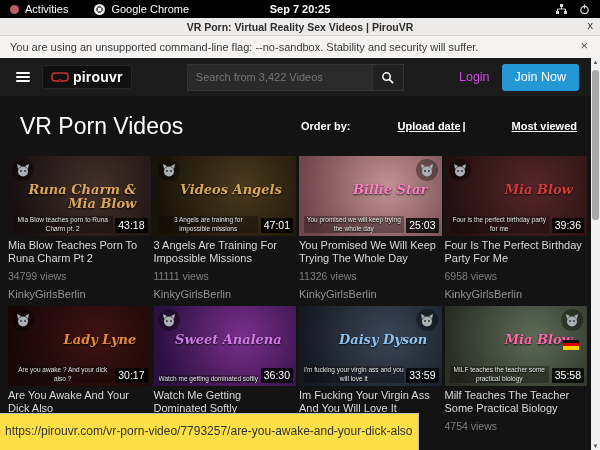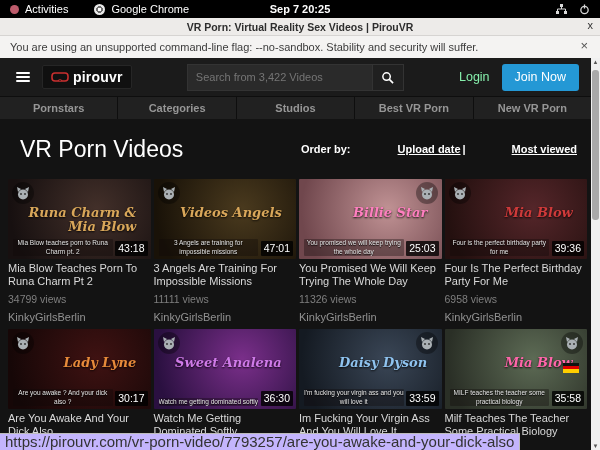--- a/index.html
+++ b/index.html
@@ -36,21 +36,21 @@
   .hamburger{margin-left:16px;width:14px;display:flex;flex-direction:column;gap:2px;}
   .hamburger span{height:2px;background:#fff;border-radius:1px;}
   .logo{display:flex;align-items:center;gap:4px;background:#101010;border:1px solid #262626;
     border-radius:2px;padding:3px 8px;margin-left:12px;}
   .logo-text{color:#fff;font-size:14px;font-weight:700;letter-spacing:.2px;}
   .search-wrap{display:flex;margin:0 auto;justify-content:space-between;}
   .search-input{width:168px;height:25px;background:#2a2a2a;border:1px solid #333;border-right:none;
     color:#8b8b8b;font-size:11px;padding:0 8px;outline:none;font-family:"Liberation Sans",sans-serif;}
   .search-btn{width:32px;height:27px;background:#202020;border:1px solid #333;display:flex;
     align-items:center;justify-content:center;}
-  .login{color:#86efac;font-size:12.5px;margin-right:12px;}
+  .login{color:#d946ef;font-size:12.5px;margin-right:12px;}
   .join-btn{background:#2498d5;color:#fff;font-size:12.5px;border:none;border-radius:3px;
     height:27px;padding:0 13px;margin-right:12px;font-family:"Liberation Sans",sans-serif;}
 
   
   .navbar{height:22px;display:flex;gap:1px;background:#0e0e0e;border-top:1px solid #0e0e0e;}
   .nav-item{flex:1;background:#212121;color:#969696;font-size:11px;font-weight:700;
     display:flex;align-items:center;justify-content:center;}
 
   
   .heading-row{display:flex;align-items:center;padding:14px 14px 0 20px;height:46px;box-sizing:border-box;}
@@ -80,22 +80,22 @@
   .v-title{margin-top:3px;color:#d9d9d9;font-size:11px;line-height:1.18;min-height:26px;}
   .v-views{margin-top:5px;color:#7f7f7f;font-size:10.5px;}
   .v-studio{margin-top:6px;color:#929292;font-size:11px;}
 
   
   .scrollbar{position:absolute;top:58px;right:0;bottom:0;width:9px;background:#f0f0f0;}
   .sb-thumb{position:absolute;top:12px;left:1px;width:7px;height:150px;background:#a9a9a9;border-radius:3px;}
   .sb-arrow{position:absolute;left:0;width:9px;text-align:center;font-size:6px;color:#555;}
 
   
-  .status-tip{position:absolute;left:0;bottom:0;height:16px;background:#c4b5fd;border:1px solid #bdbcbb;
-    border-left:none;border-bottom:none;color:#333;font-size:15px;line-height:15px;padding:0 5px;
+  .status-tip{position:absolute;left:0;bottom:0;height:16px;background:#fde047;border:1px solid #bdbcbb;
+    border-left:none;border-bottom:none;color:#333;font-size:12px;line-height:15px;padding:10px 5px;
     white-space:nowrap;z-index:5;}
 </style>
 </head>
 <body>
 
 <div class="screen">
 
   <div class="sysbar">
     <div class="sys-left">
       <span class="dot-distro"></span>
@@ -149,31 +149,20 @@
           <svg width="13" height="13" viewBox="0 0 14 14">
             <circle cx="6" cy="6" r="4" fill="none" stroke="#fff" stroke-width="1.6"></circle>
             <line x1="9" y1="9" x2="13" y2="13" stroke="#fff" stroke-width="1.8"></line>
           </svg>
         </button>
       </div>
       <span class="login">Login</span>
       <button class="join-btn">Join Now</button>
     </div>
 
-    <div class="navbar">
-  <div class="nav-item">Pornstars</div>
-
-  <div class="nav-item">Categories</div>
-
-  <div class="nav-item">Studios</div>
-
-  <div class="nav-item">Best VR Porn</div>
-
-  <div class="nav-item">New VR Porn</div>
-</div>
 
     <div class="heading-row">
       <span class="page-title">VR Porn Videos</span>
       <span class="orderby">
         <span>Order by:</span>
         <a href="#">Upload date</a><span class="sep">|</span><a href="#">Most viewed</a>
       </span>
     </div>
 
     <div class="grid">

